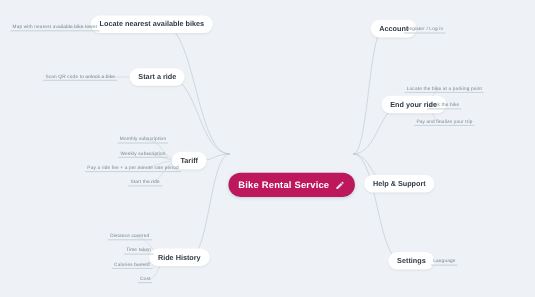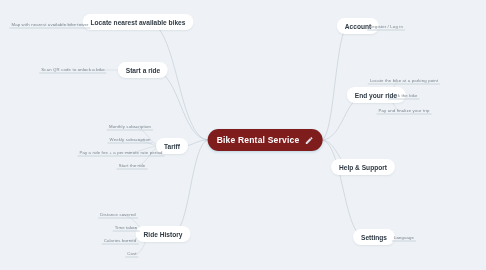--- a/index.html
+++ b/index.html
@@ -16,30 +16,31 @@
   .node{
     position:absolute;
     box-sizing:border-box;
     display:flex;align-items:center;justify-content:center;
     white-space:nowrap;
     transform:translate(-50%,-50%);
   }
 
   
   .root{
-    background:#7f1d1d;
+    background:#be185d;
     color:#ffffff;
     border-radius:14px;
     font-size:8.5px;
     font-weight:bold;
     letter-spacing:.2px;
     padding:0 9px;
     height:22px;
     box-shadow:0 1px 3px rgba(40,120,170,.25);
     gap:5px;
+    margin-top:28px;
   }
   .root .root-ico{
     display:inline-block;width:9px;height:9px;opacity:.9;
   }
 
   
   .branch{
     background:#ffffff;
     color:#2f3a44;
     border-radius:11px;

